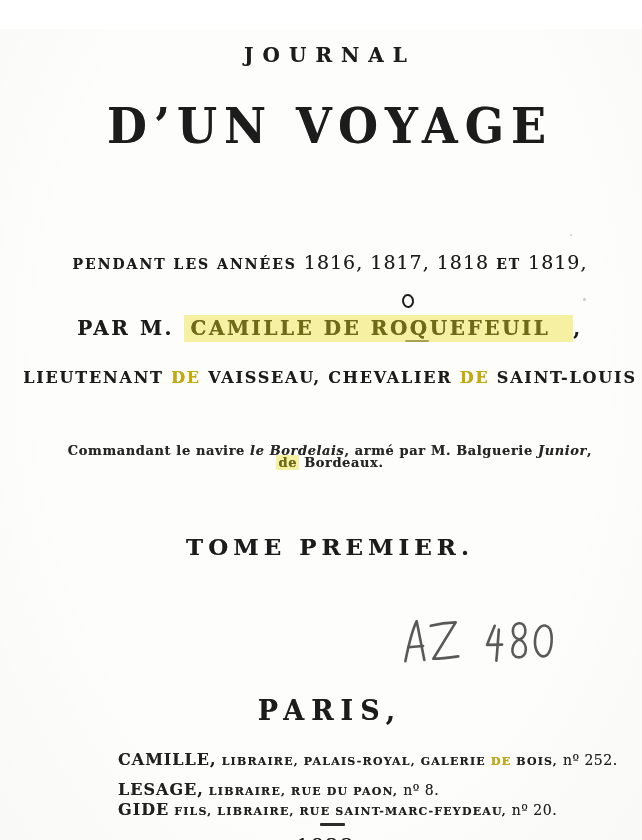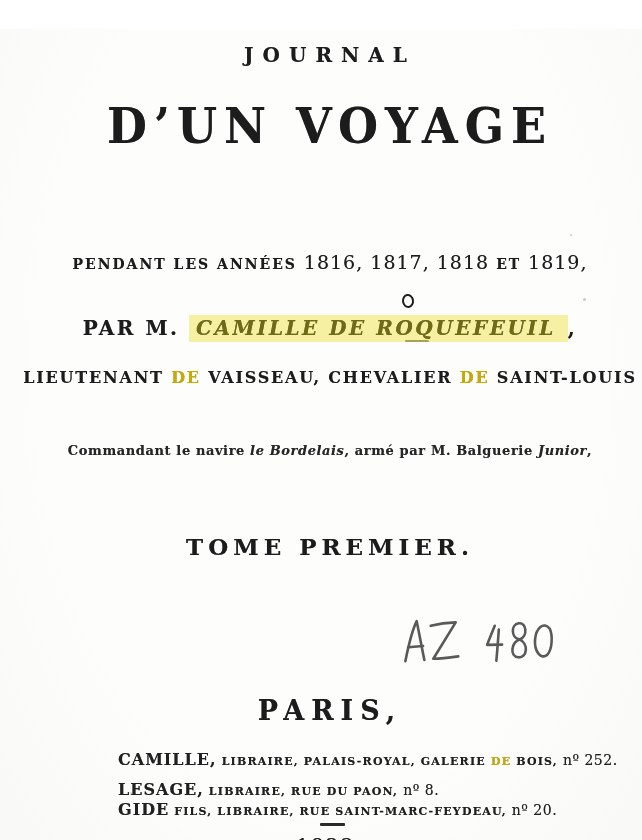--- a/index.html
+++ b/index.html
@@ -21,21 +21,21 @@
   .ink{text-shadow:0 0 0.5px rgba(20,20,20,0.5);}
 
   .kicker{top:14px;font-size:20px;font-weight:bold;letter-spacing:9px;}
   .main-title{top:68px;font-size:46px;font-weight:bold;letter-spacing:7px;transform:scaleY(1.06);transform-origin:top center;}
   .subtitle{top:158px;font-size:27px;font-weight:bold;letter-spacing:6px;}
 
   .years{top:222px;font-size:14px;font-weight:bold;letter-spacing:2px;}
   .years .p-num{font-size:19px;font-weight:normal;letter-spacing:1px;}
 
   .byline{top:287px;font-size:20px;font-weight:bold;letter-spacing:2.5px;}
-  .byline .hl-name{background:#f6f0a2;color:#6e6a15;padding:1px 12px 2px 7px;font-style:italic;}
+  .byline .hl-name{background:#f6f0a2;color:#6e6a15;padding:1px 23px 2px 7px;}
   .annot-circle{
     position:absolute;left:402px;top:265px;width:8px;height:10px;
     border:2px solid #1e1e1e;border-radius:50%;transform:rotate(-8deg);
   }
   .annot-underline{
     position:absolute;left:405px;top:311px;width:24px;height:2px;
     background:#7e7830;opacity:.65;border-radius:1px;
   }
 
   .rank1{top:339px;}
@@ -86,20 +86,21 @@
 
   <div class="line byline ink"><span>PAR M.</span><span> </span><span class="hl-name">CAMILLE DE ROQUEFEUIL</span><span>,</span></div>
   <div class="annot-circle"></div>
   <div class="annot-underline"></div>
 
   <div class="line rank1 ink"><span>LIEUTENANT </span><span class="hl-word">DE</span><span> VAISSEAU, CHEVALIER </span><span class="hl-word">DE</span><span> SAINT-LOUIS</span></div>
 
 
   <div class="line cmd1 ink"><span>Commandant le navire </span><span class="italic">le Bordelais</span><span>, armé par M. Balguerie </span><span class="italic">Junior</span><span>,</span></div>
 
+  <div class="line cmd2 ink"><span class="hl-bg">de</span><span> Bordeaux.</span></div>
 
   <div class="line volume ink">TOME PREMIER.</div>
 
   <div class="shelfmark">
     <span class="sr-only">AZ 480</span>
     <svg width="162" height="50" viewBox="0 0 162 50">
       <g fill="none" stroke="#3d3d3d" stroke-width="2.6" stroke-linecap="round" stroke-linejoin="round" opacity="0.85">
         <path d="M7,45 C10,31 15,13 19,5 L26,44"></path>
         <path d="M10,31 L25,30"></path>
         <path d="M33,10 C41,8 50,7 58,7 L35,43 C43,43 52,42 60,41"></path>

